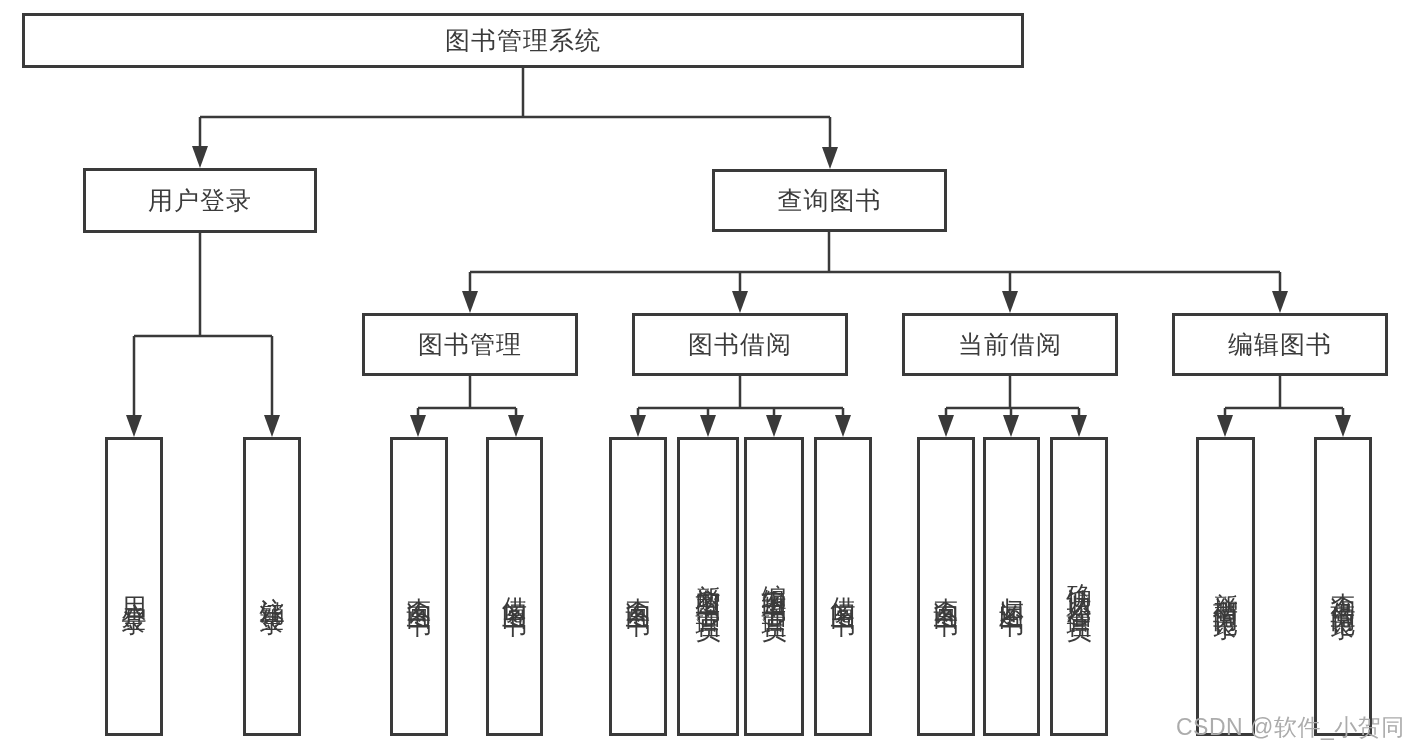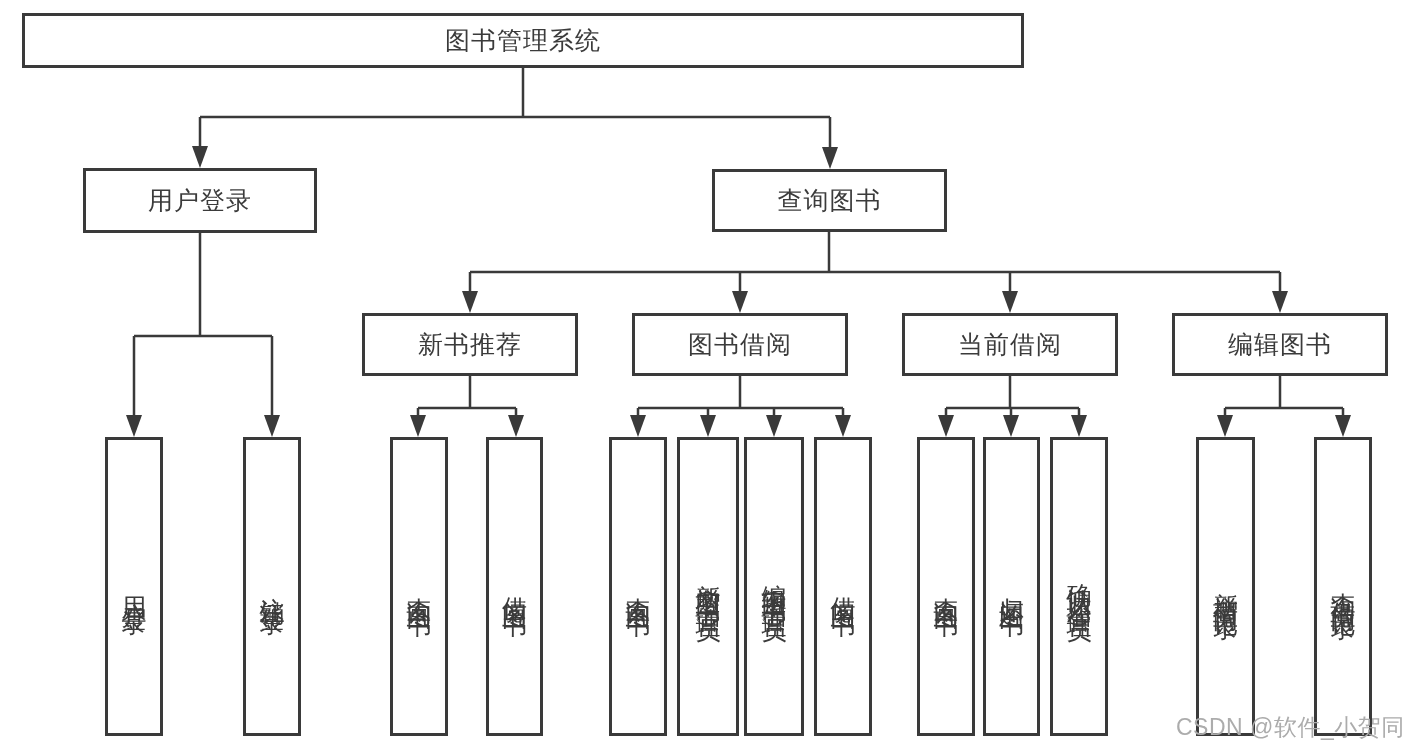--- a/index.html
+++ b/index.html
@@ -101,21 +101,21 @@
   </div>
 
   <div class="box" style="left:83px; top:168px; width:234px; height:65px;">
     <span class="hlabel">用户登录</span>
   </div>
   <div class="box" style="left:712px; top:169px; width:235px; height:63px;">
     <span class="hlabel">查询图书</span>
   </div>
 
   <div class="box" style="left:362px; top:313px; width:216px; height:63px;">
-    <span class="hlabel">新书推荐</span>
+    <span class="hlabel">图书管理</span>
   </div>
   <div class="box" style="left:632px; top:313px; width:216px; height:63px;">
     <span class="hlabel">图书借阅</span>
   </div>
   <div class="box" style="left:902px; top:313px; width:216px; height:63px;">
     <span class="hlabel">当前借阅</span>
   </div>
   <div class="box" style="left:1172px; top:313px; width:216px; height:63px;">
     <span class="hlabel">编辑图书</span>
   </div>

